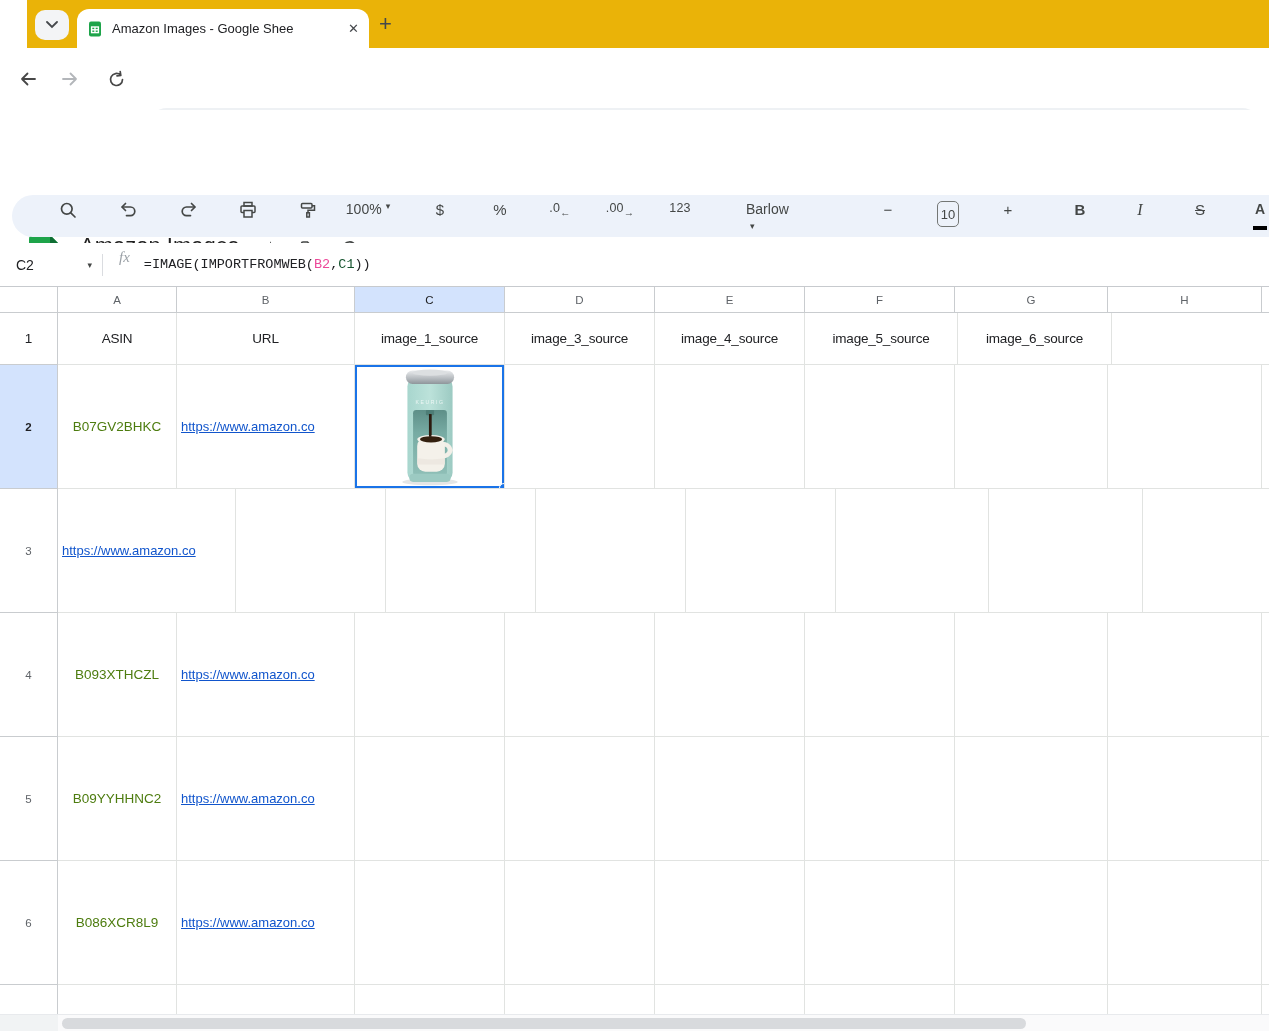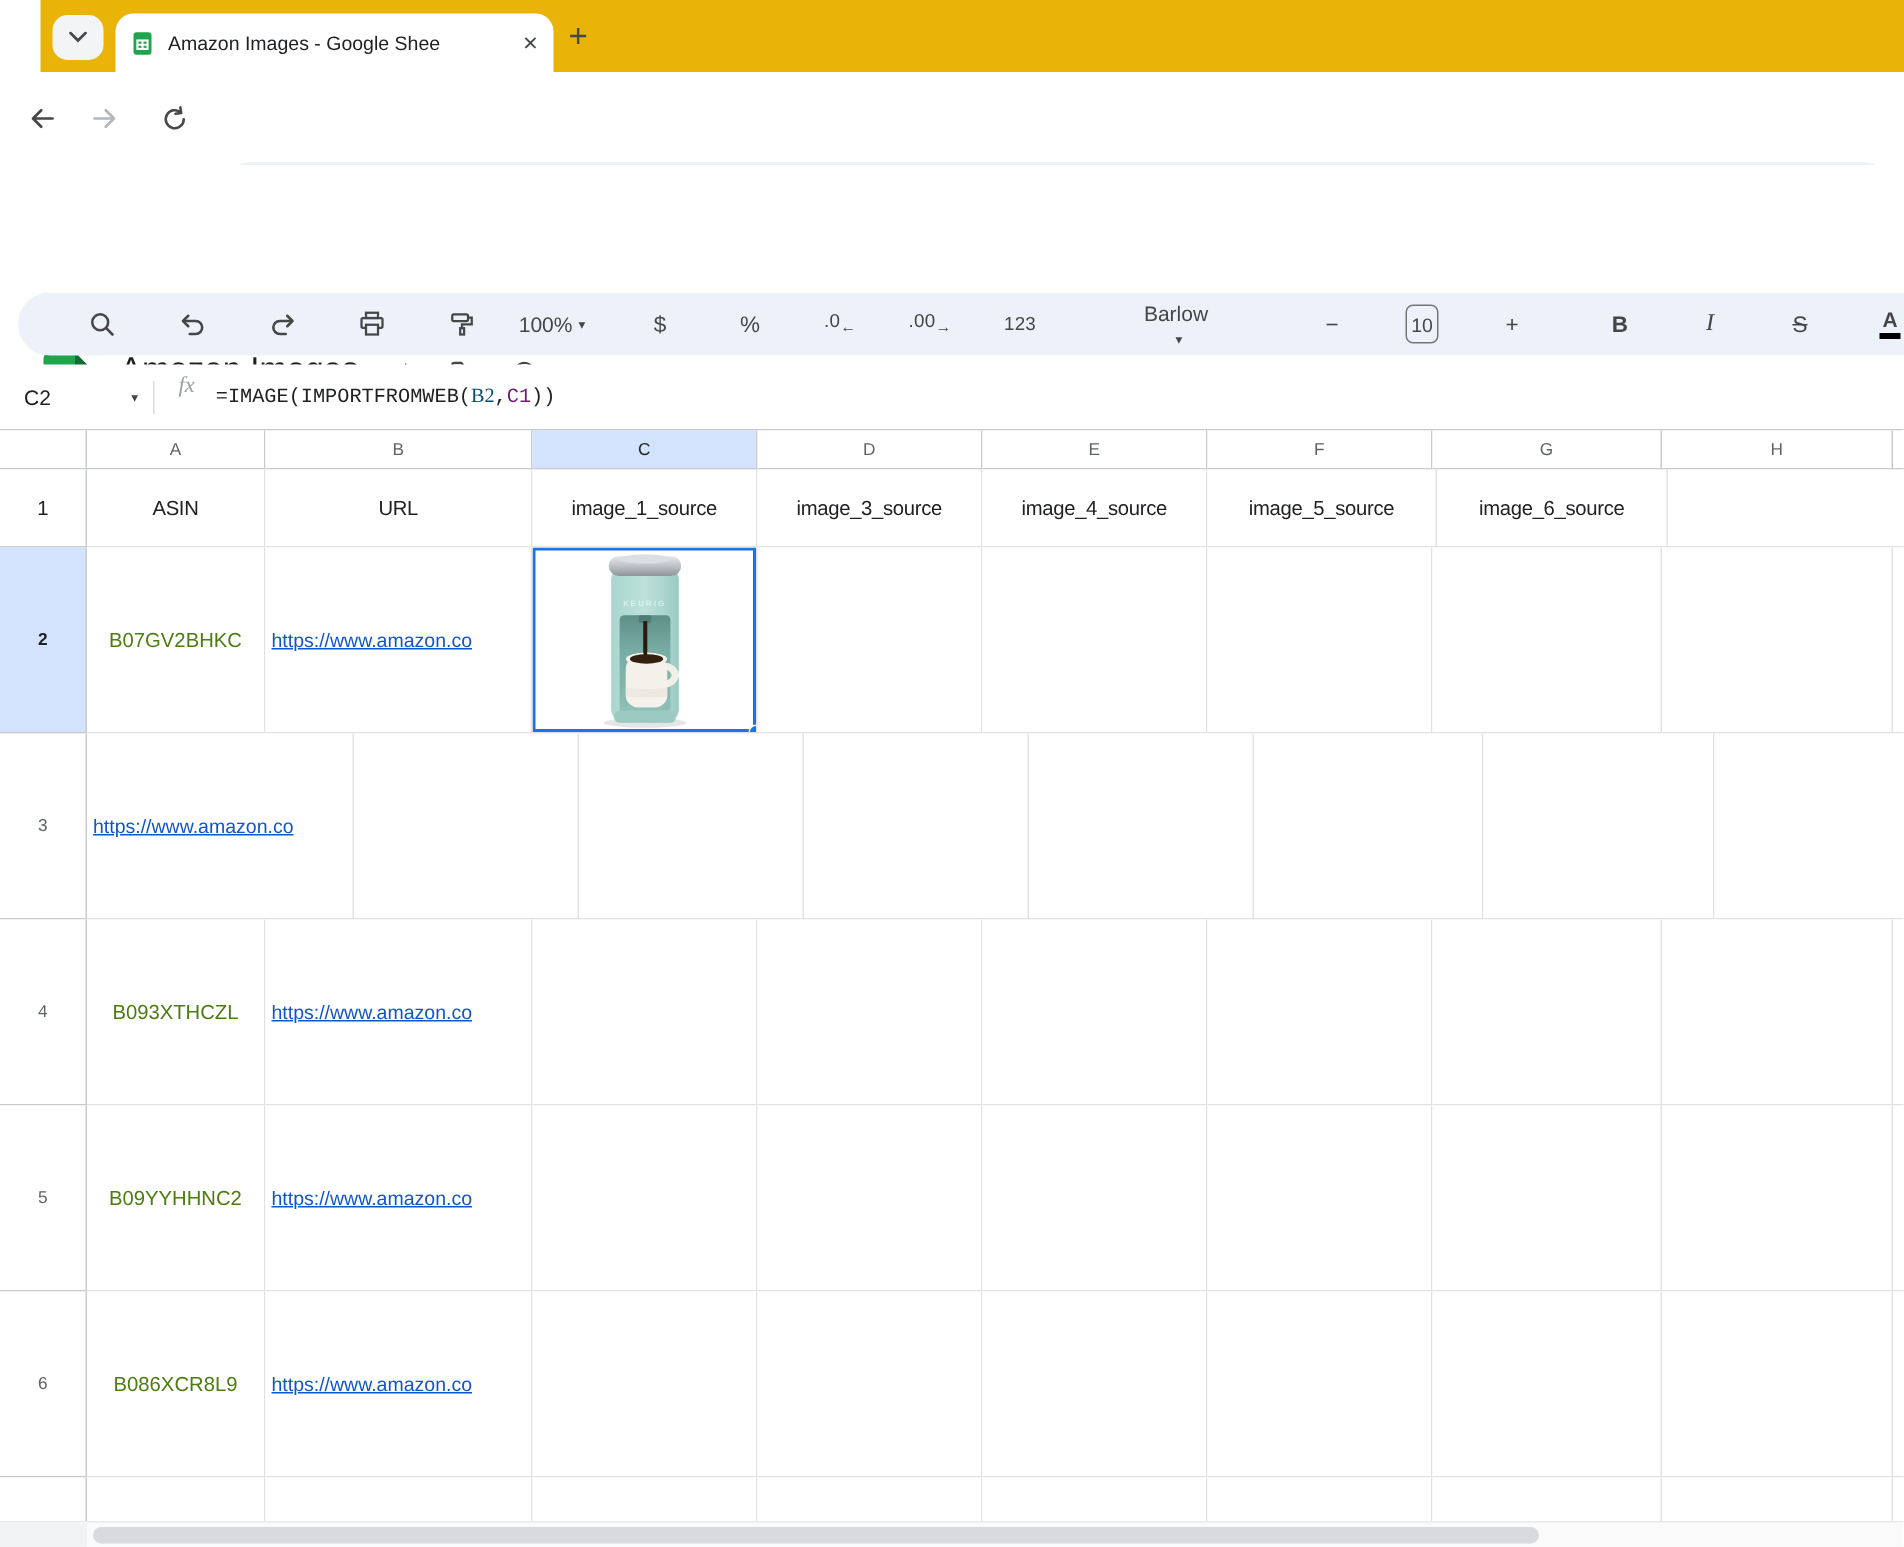--- a/index.html
+++ b/index.html
@@ -26,21 +26,21 @@
   #sheet-header { position:absolute; left:0; top:110px; width:1269px; height:80px; background:#fff; }
   #sheets-logo { position:absolute; left:27px; top:124px; }
   #doc-title { position:absolute; left:80px; top:123px; font-size:22px; font-weight:500; color:#1f1f1f; }
   .title-ico { position:absolute; top:127px; color:#444746; }
   #menubar { position:absolute; left:78px; top:155px; display:flex; gap:27px; }
   .menu-item { font-size:15px; color:#202124; padding:2px 1px; }
 
   
   #toolbar { position:absolute; left:12px; top:195px; width:1280px; height:42px; background:#edf2fa;
     border-radius:21px; display:flex; align-items:center; padding:0 10px; color:#444746; }
-  .tb { display:flex; align-items:center; justify-content:center; height:30px; min-width:28px; padding:0 3px;margin-left:32px; }
+  .tb { display:flex; justify-content:center; height:30px; min-width:28px; padding:0 3px;margin-left:32px; }
   .tb svg { display:block; }
   .tb-sep { width:1px; height:22px; background:#c6cdd6; margin:0 6px; }
   .tb-text { font-size:14px; color:#444746; }
   .caret { font-size:9px; color:#444746; margin-left:4px; }
   .numfmt { font-size:12.5px; letter-spacing:.2px; }
   #fontsize-box { width:36px; height:26px; border:1px solid #747775; border-radius:5px;
     display:flex; align-items:center; justify-content:center; font-size:13px; background:transparent; }
   .lt { font-size:15px; color:#444746; }
   .disabled { opacity:.42; }
   #txtcolor { position:relative; font-size:14px; font-weight:600; padding:0 4px 6px 4px; }
@@ -49,22 +49,22 @@
   #fillwrap::after { content:""; position:absolute; left:2px; right:2px; bottom:1px; height:4px; background:#fff; border:1px solid #d7dadf; }
 
   
   #formula-bar { position:absolute; left:0; top:243px; width:1269px; height:44px; background:#fff;
     border-bottom:1px solid #c7cace; display:flex; align-items:center; }
   #name-box { width:102px; display:flex; align-items:center; justify-content:space-between; padding:0 10px 0 16px; }
   #name-box .ref { font-size:14px; color:#202124; }
   .fbar-sep { width:1px; height:22px; background:#dadce0; }
   #fx { font-family:"Liberation Serif", serif; font-style:italic; font-size:15px; color:#9aa0a6; margin:0 14px 14px 16px; }
   #formula-text { font-family:"Liberation Mono", monospace; font-size:13.5px; }
-  .ref-orange { color:#0c4a6e;font-family:Liberation Serif, serif; }
-  .ref-purple { color:#701a75; }
+  .ref-orange { color:#ec4899; }
+  .ref-purple { color:#14532d; }
 
   
   #grid { position:absolute; left:0; top:287px; width:1269px; }
   .grow { display:flex; }
   .cell { border-right:1px solid #e1e3e1; border-bottom:1px solid #e1e3e1; background:#fff;
     overflow:hidden; display:flex; align-items:center; justify-content:center; }
   .c-rh { width:58px; } .c-a { width:119px; } .c-b { width:178px; } .c-c { width:150px; }
   .c-d { width:150px; } .c-e { width:150px; } .c-f { width:150px; } .c-g { width:153px; }
   .c-h { width:154px; } .c-x { flex:1; border-right:none; }
   #colhdr-row .cell { height:26px; background:#fff; border-color:#c9cccf; font-size:11.5px; color:#5f6368; }

